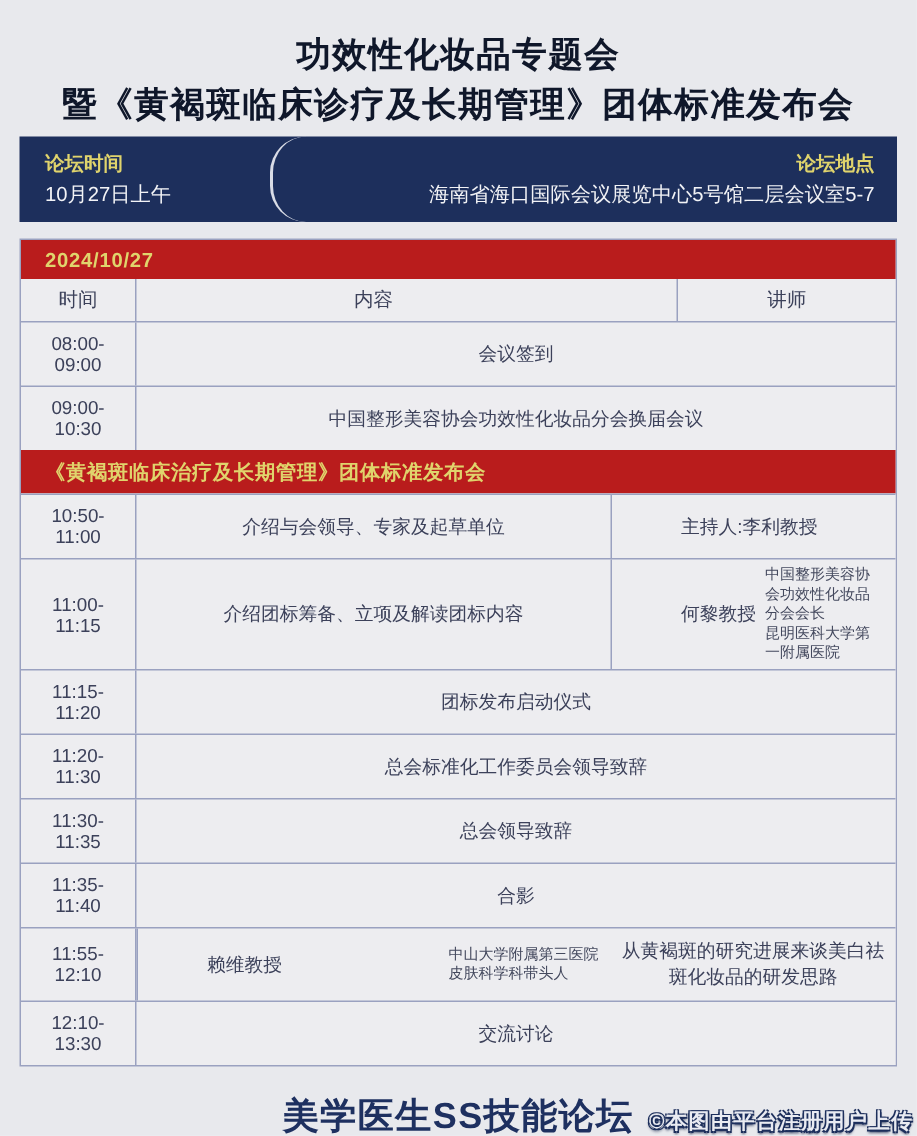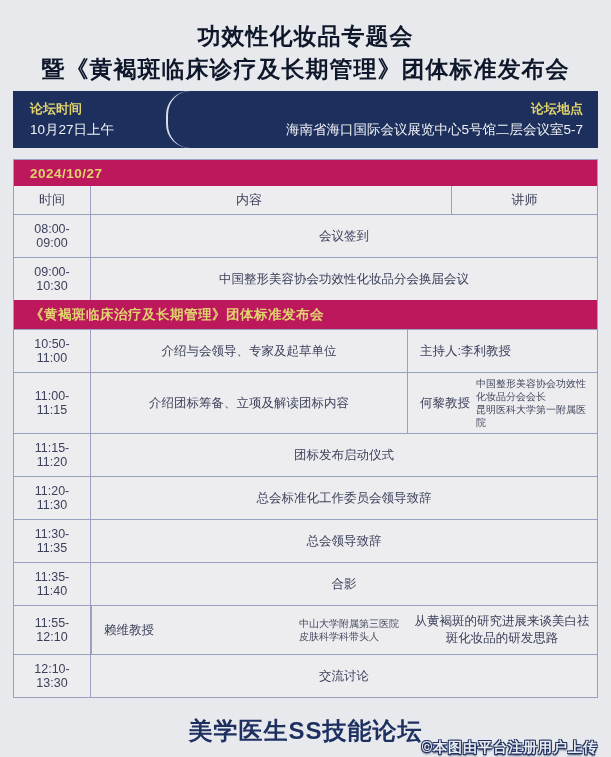--- a/index.html
+++ b/index.html
@@ -19,21 +19,21 @@
     color:#0f172a;
   }
   .forum-bar{
     margin:5px 13px 0 13px;
     background:#1d2f5c;
     display:flex;
     align-items:stretch;
     min-height:52px;
   }
   .forum-bar .fb-left{
-    width:153px;
+    width:167px;
     box-sizing:border-box;
     padding:8px 0 8px 17px;
     flex-shrink:0;
   }
   .forum-bar .fb-right{
     flex:1;
     box-sizing:border-box;
     border-left:2px solid #d9dce6;
     padding:8px 15px 8px 8px;
     text-align:right;
@@ -49,21 +49,21 @@
     color:#f2f3f6;
     font-size:13.5px;
     line-height:21px;
   }
   .schedule{
     margin:11px 13px 0 13px;
     border:1px solid #9aa1c0;
     background:#ededf0;
   }
   .navy-bar{
-    background:#be185d;
+    background:#b91c1c;
     color:#e0d46c;
     font-weight:bold;
     font-size:13.5px;
     padding:6px 16px 5px 16px;
     letter-spacing:0.5px;
   }
   .grid-row{
     display:grid;
     grid-template-columns:77px 1fr 190px;
     border-top:1px solid #9aa1c0;
@@ -87,39 +87,40 @@
   .cell.speaker{
     border-left:1px solid #9aa1c0;
     justify-content:space-between;
     text-align:left;
     padding:4px 8px 4px 12px;
   }
   .speaker-name{
     font-size:12.5px;
     flex-shrink:0;
     padding-right:6px;
+    margin-left:34px;
   }
   .speaker-title{
     font-size:10px;
     line-height:13px;
     white-space:pre-line;
     color:#44495e;
   }
   .header-row .cell{font-size:13px;min-height:28px;padding:5px 6px;}
   .second-title{
     margin-top:17px;
     text-align:center;
     font-weight:bold;
     font-size:24px;
     letter-spacing:1px;
     color:#1e3060;
   }
   .watermark{
     position:absolute;
-    right:13px;
+    right:2px;
     bottom:0px;
     font-size:14px;
     font-weight:bold;
     color:#e9ebf2;
     letter-spacing:1px;
     text-shadow:
       -1px -1px 0 #1d2f5c, 1px -1px 0 #1d2f5c,
       -1px 1px 0 #1d2f5c, 1px 1px 0 #1d2f5c,
       0 2px 2px #16254a;
   }

